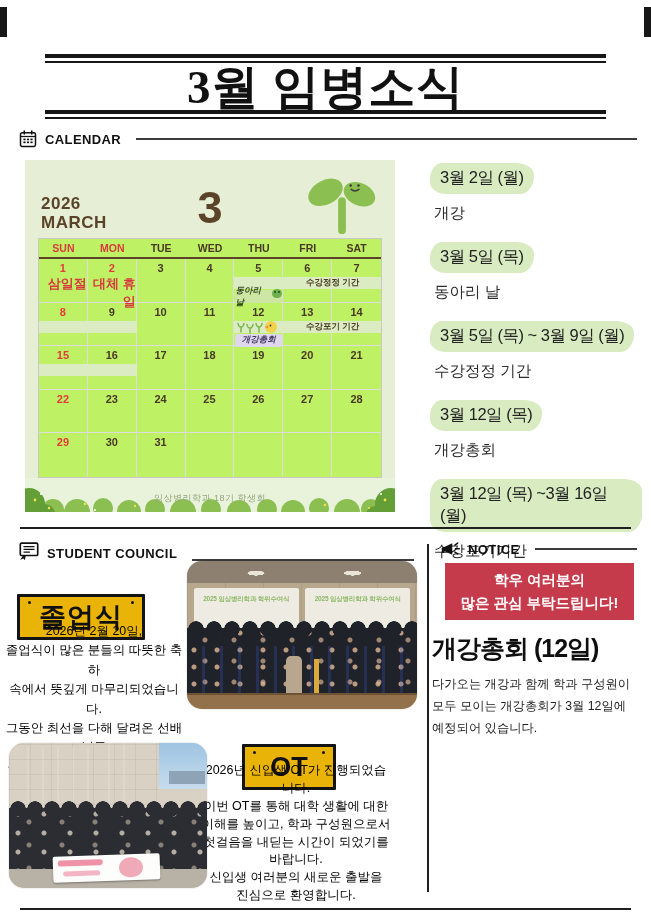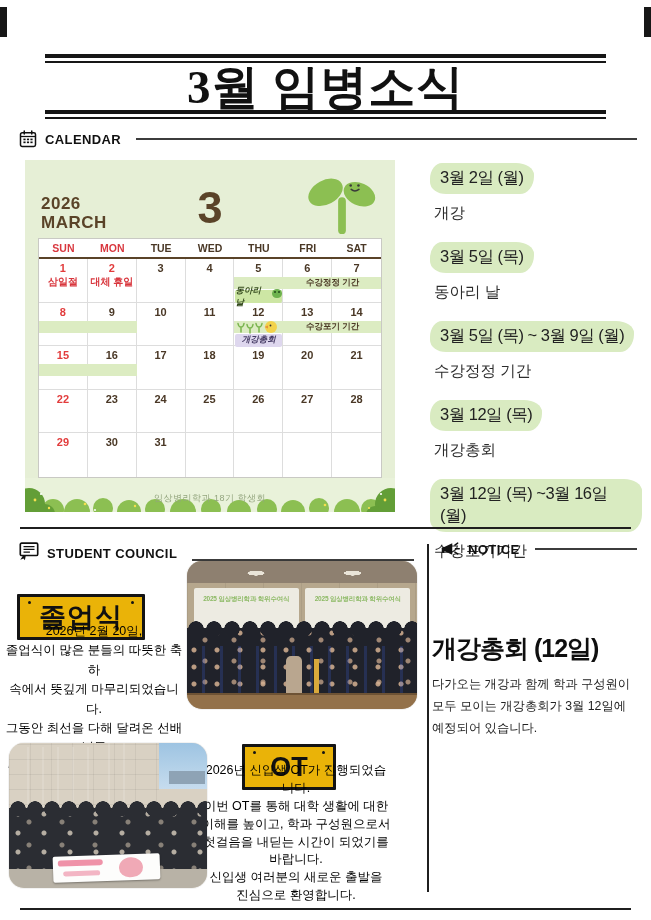--- a/index.html
+++ b/index.html
@@ -34,34 +34,34 @@
 
   
   .cal-card { position:absolute; left:25px; top:160px; width:370px; height:352px;
     background:#e6efd6; }
   .cal-year { position:absolute; left:16px; top:34px; font-size:17px; font-weight:800;
     line-height:1.12; color:#5a4328; letter-spacing:.5px; }
   .cal-big3 { position:absolute; left:0; right:0; top:22px; text-align:center;
     font-size:45px; font-weight:800; color:#5a4328; }
   .cal-sprout { position:absolute; right:16px; top:12px; }
   .cal-grid { position:absolute; left:13px; right:13px; top:78px; height:240px;
-    background:#ffffff; border:1px solid #c9c9c4; }
+    background:#bef264; border:1px solid #c9c9c4; }
   .wd-row { display:grid; grid-template-columns:repeat(7,1fr); height:20px;
     border-bottom:2px solid #5a4328; align-items:center; }
   .wd { text-align:center; font-size:10.5px; font-weight:700; color:#4a3826; }
   .wd.red { color:#d9383f; }
   .weeks { position:relative; height:218px; }
   .week { position:relative; height:43.6px; border-bottom:1px solid #ddd; }
   .week:last-child { border-bottom:none; }
   .cells { display:grid; grid-template-columns:repeat(7,1fr); height:100%; }
   .cell { border-right:1px solid #ddd; }
   .cell:last-child { border-right:none; }
   .num { text-align:center; font-size:11px; font-weight:700; color:#4a3826; padding-top:3px; }
   .num.red { color:#e23c3c; }
-  .sub { text-align:center; font-size:10px; color:#d9383f; margin-top:1px; font-weight:700; }
+  .sub { text-align:right; font-size:13px; color:#d9383f; margin-top:1px; font-weight:700; }
   .band { position:absolute; top:18px; height:12px; background:#dcecc2; display:flex; align-items:center; }
   .band-label { width:100%; text-align:center; padding-left:34%; font-size:8.5px; font-weight:700; color:#4c3a26; }
   .cal-badge-wrap { position:absolute; top:0; height:100%; width:14.2857%;font-style:italic; }
   .deco-row { position:absolute; top:16px; left:3px; height:15px; }
   .cal-badge { position:absolute; top:31px; left:1px; right:1px; height:13px;
     display:flex; align-items:center; justify-content:center; border-radius:2px;
     font-size:8.5px; font-weight:700; }
   .cal-badge.green  { background:#cde6a4; color:#33491c; }
   .cal-badge.purple { background:#ded7ee; color:#443a63; }
   .frog { position:relative; width:10px; height:9px; margin-left:3px; flex:none;
@@ -489,20 +489,22 @@
   <div class="divider-v"></div>
   <div class="sec-head" id="notice-head">
     <svg width="21" height="18" viewBox="0 0 24 20">
       <path d="M3 8.5 L14 3.5 V16.5 L3 11.5 Z" fill="#111"></path>
       <rect x="2" y="8" width="3.2" height="6.5" rx="1.2" fill="#111"></rect>
       <path d="M17 5.5 l3.2 -2.2 M17.7 9.8 h4.3 M17 13.5 l3.2 2.2" stroke="#111" stroke-width="1.7" stroke-linecap="round"></path>
     </svg>
     <span class="lbl">NOTICE</span>
     <span class="rule"></span>
   </div>
+  <div class="notice-banner">학우 여러분의
+많은 관심 부탁드립니다!</div>
   <div class="notice-list">
       <div class="notice-title">개강총회 (12일)</div>
       <div class="notice-body">다가오는 개강과 함께 학과 구성원이
 모두 모이는 개강총회가 3월 12일에
 예정되어 있습니다.</div>
     </div>
 
   <div class="divider-h" id="divider-bottom"></div>
 </div>
 

